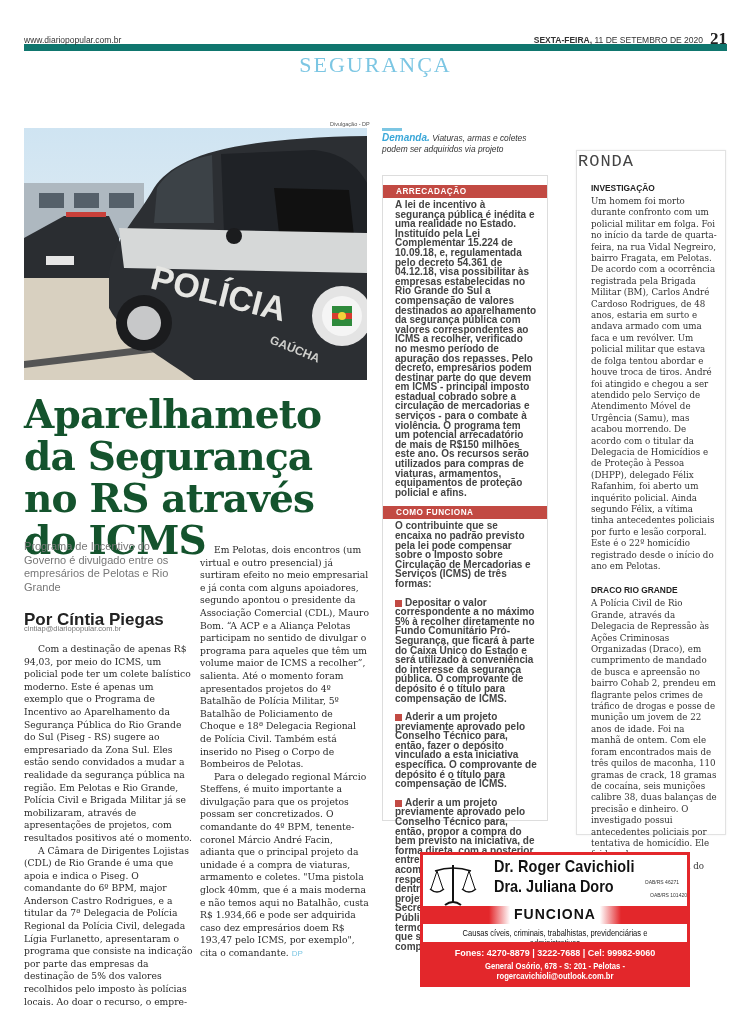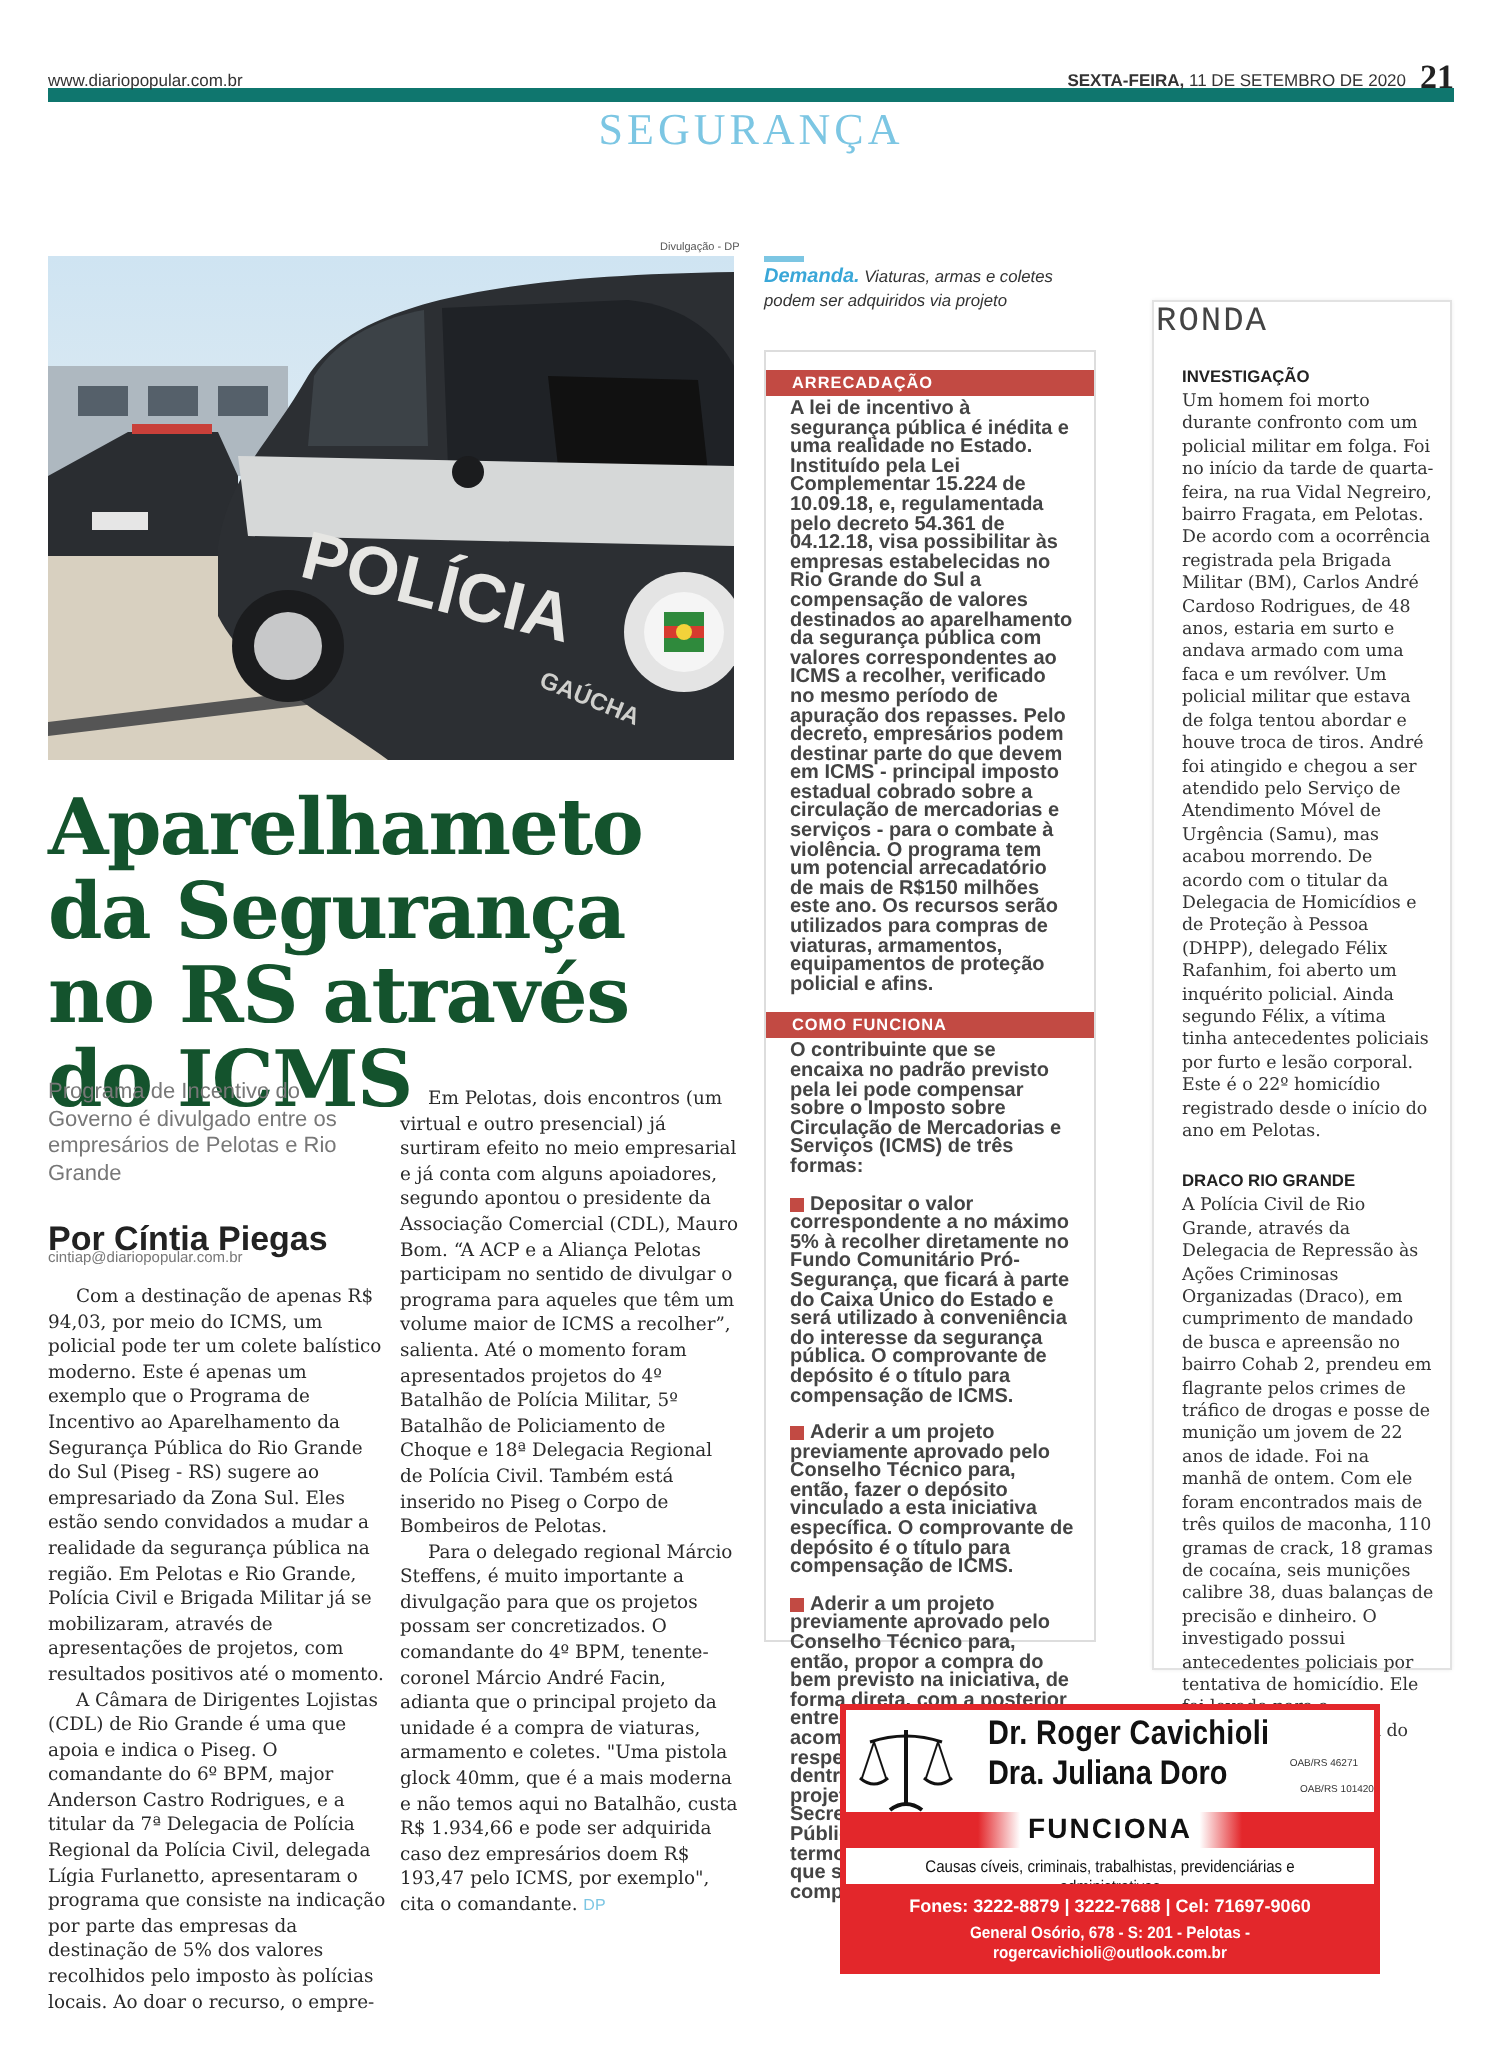--- a/index.html
+++ b/index.html
@@ -160,16 +160,16 @@
     <path d="M16 44 Q24 38 32 44" stroke="#111" stroke-width="2" fill="none"></path>
   </svg>
   <div class="ad-name1">Dr. Roger Cavichioli</div>
   <div class="ad-reg1">OAB/RS 46271</div>
   <div class="ad-name2">Dra. Juliana Doro</div>
   <div class="ad-reg2">OAB/RS 101420</div>
   <div class="ad-stripe"></div>
   <div class="ad-advog">FUNCIONA</div>
   <div class="ad-areas">Causas cíveis, criminais, trabalhistas, previdenciárias e administrativas</div>
   <div class="ad-bottom">
-    <div class="ad-phones">Fones: 3222-8879 | 3222-7688 | Cel: 71697-9060</div>
+    <div class="ad-phones">Fones: 4270-8879 | 3222-7688 | Cel: 99982-9060</div>
     <div class="ad-addr">General Osório, 678 - S: 201 - Pelotas - rogercavichioli@outlook.com.br</div>
   </div>
 </div>
 
 </body></html>

